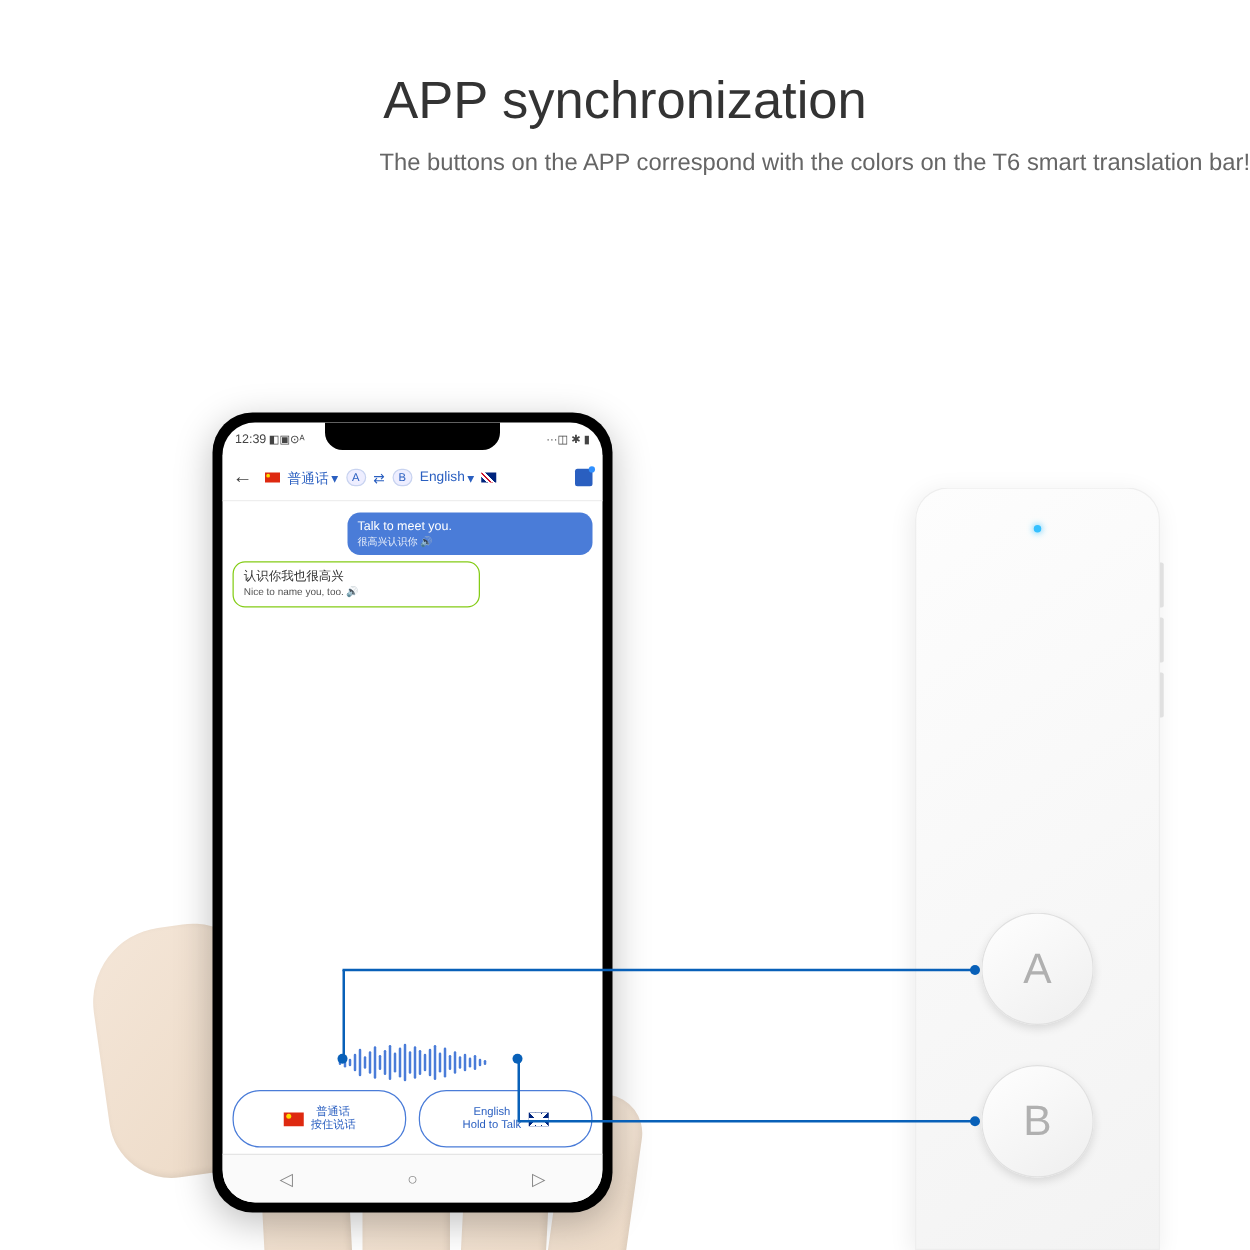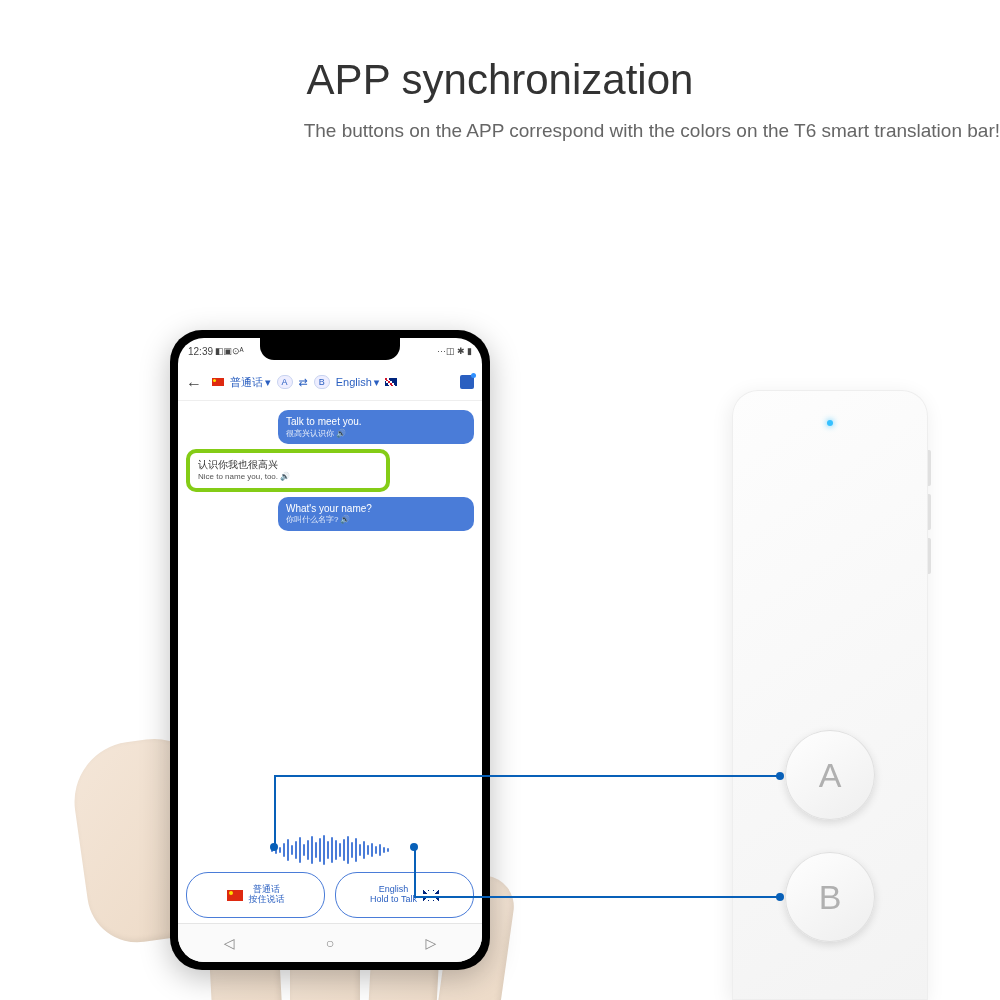--- a/index.html
+++ b/index.html
@@ -35,21 +35,21 @@
   .ab-pill{background:#eef;border:1px solid #c8d3f0;border-radius:8px;padding:1px 4px;font-size:9px;color:#2a5fc0}
   .swap{color:#2a5fc0;font-size:11px}
   .spacer{flex:1}
   .box-icon{width:14px;height:14px;background:#2a5fc0;border-radius:2px;position:relative}
   .box-icon::after{content:"";position:absolute;right:-2px;top:-2px;width:5px;height:5px;background:#3090ff;border-radius:50%}
 
   
   .conv{position:absolute;top:62px;left:0;right:0;bottom:140px;padding:10px 8px;font-size:10px}
   .bubble{border-radius:10px;padding:5px 8px;margin-bottom:5px;max-width:180px;line-height:1.35}
   .bubble.right{background:#4a7cd8;color:#fff;margin-left:auto;text-align:left}
-  .bubble.left{background:#fff;border:4px solid #84cc16;color:#333}
+  .bubble.left{background:#fff;border:1px solid #84cc16;color:#333}
   .spk{font-size:8px;opacity:0.85}
 
   
   .wave{position:absolute;bottom:96px;left:30px;right:30px;height:32px;display:flex;align-items:center;justify-content:center;gap:2px}
   .wave span{width:2px;background:#4a7cd8;display:block;border-radius:1px}
 
   
   .talkbar{position:absolute;bottom:44px;left:8px;right:8px;display:flex;gap:10px}
   .talkbtn{flex:1;border:1.5px solid #4a7cd8;border-radius:22px;height:44px;display:flex;align-items:center;justify-content:center;gap:6px;background:#fff}
   .talkbtn .txt{display:flex;flex-direction:column;align-items:center;line-height:1.1}
@@ -125,24 +125,20 @@
     </div>
 
     <div class="conv">
       <div class="bubble right">
         <div>Talk to meet you.</div>
         <div class="spk">很高兴认识你  🔊</div>
       </div>
       <div class="bubble left">
         <div>认识你我也很高兴</div>
         <div class="spk">Nice to name you, too.  🔊</div>
-      </div>
-      <div class="bubble right">
-        <div>What's your name?</div>
-        <div class="spk">你叫什么名字?  🔊</div>
       </div>
     </div>
 
     <div class="wave">
       <span style="height:4px"></span>
         <span style="height:8px"></span>
         <span style="height:6px"></span>
       <span style="height:14px"></span>
         <span style="height:22px"></span>
         <span style="height:10px"></span>

